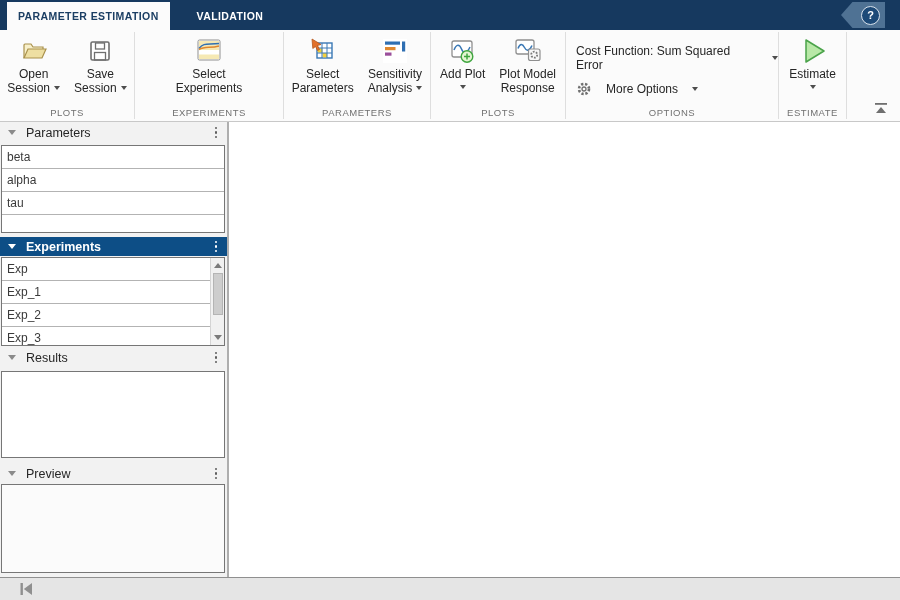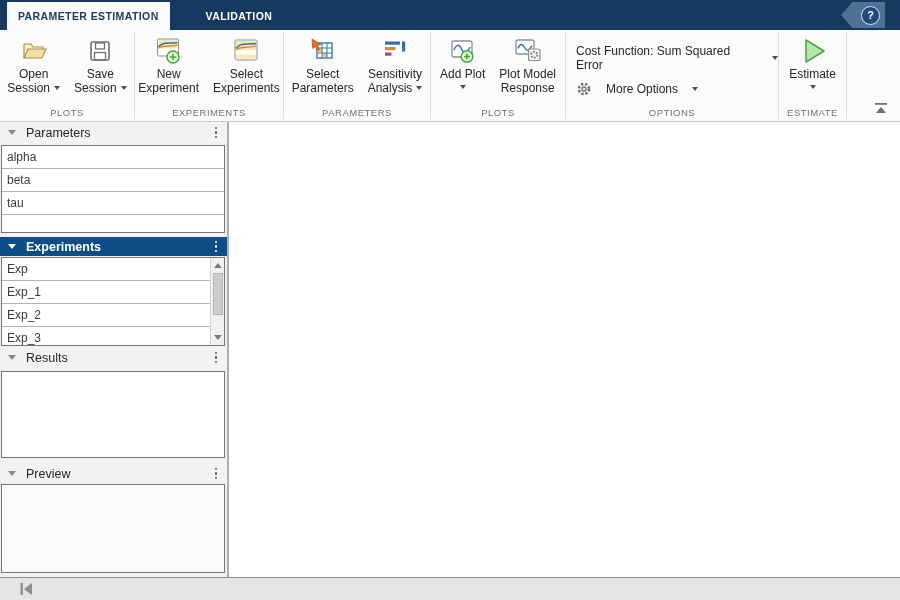--- a/index.html
+++ b/index.html
@@ -4,21 +4,21 @@
 <style>
   * { margin:0; padding:0; box-sizing:border-box; }
   html,body { width:900px; height:600px; overflow:hidden;
     font-family:"Liberation Sans","DejaVu Sans",sans-serif; background:#fff; }
   .app { position:relative; width:900px; height:600px; background:#fff; }
 
   
   .tabbar { position:absolute; left:0; top:0; width:900px; height:30px;
     background:#16395f; display:flex; align-items:flex-end; }
   .tab { height:28px; display:flex; align-items:center; padding:0 11px;
-    font-size:10.5px; font-weight:600; letter-spacing:.4px; cursor:default;margin-left:9px; }
+    font-size:10.5px; font-weight:600; letter-spacing:.4px; cursor:default; }
   .tab.active { background:#fbfbfb; color:#1b3e63; margin-left:7px; }
   .tab.inactive { color:#ffffff; padding:0 27px; }
   .help-chevron { position:absolute; right:15px; top:2px; width:44px; height:26px;
     background:#4f7294; clip-path:polygon(0 50%, 26% 0, 100% 0, 100% 100%, 26% 100%); }
   .help-circle { position:absolute; right:20px; top:5.5px; width:19px; height:19px;
     border-radius:50%; background:#1d4a78; border:1.5px solid #d9e2ec; color:#fff;
     font-size:11px; font-weight:700; display:flex; align-items:center; justify-content:center; }
 
   
   .toolbar { position:absolute; left:0; top:30px; width:900px; height:92px;
@@ -134,34 +134,20 @@
       </div>
       <div class="seclabel">PLOTS</div>
     </div>
     <div class="vsep"></div>
 
     <div class="tsection" style="width:148px;">
       <div class="btnrow">
         <div class="bigbtn">
           <span class="ic">
             <svg width="30" height="30" viewBox="0 0 30 30">
-              <rect x="3.5" y="3" width="21" height="17" rx="1.5" fill="#fff" stroke="#8f8f8f"></rect>
-              <rect x="4.5" y="4" width="19" height="8.5" fill="#f6e9b4"></rect>
-              <path d="M4.5 11 C9 5.5, 13 8, 23.5 6.5" stroke="#2f6fb2" stroke-width="1.5" fill="none"></path>
-              <path d="M4.5 12 C10 9, 15 11, 23.5 9" stroke="#e0882e" stroke-width="1.5" fill="none"></path>
-              <circle cx="19" cy="21" r="6" fill="#e3f5d2" stroke="#3fa63f" stroke-width="1.4"></circle>
-              <path d="M19 17.8 V24.2 M15.8 21 H22.2" stroke="#3fa63f" stroke-width="1.5"></path>
-            </svg>
-          </span>
-          <span class="l1">New</span>
-          <span class="l2">Experiment</span>
-        </div>
-        <div class="bigbtn">
-          <span class="ic">
-            <svg width="30" height="30" viewBox="0 0 30 30">
               <rect x="4" y="4" width="22" height="20" rx="1.5" fill="#fff" stroke="#8f8f8f"></rect>
               <rect x="5" y="5" width="20" height="9" fill="#f6e9b4"></rect>
               <rect x="5" y="18.5" width="20" height="4.5" fill="#f6e9b4"></rect>
               <path d="M5 12.5 C10 6, 14 9, 25 7.5" stroke="#2f6fb2" stroke-width="1.5" fill="none"></path>
               <path d="M5 13.5 C11 10, 16 12.5, 25 10" stroke="#e0882e" stroke-width="1.5" fill="none"></path>
             </svg>
           </span>
           <span class="l1">Select</span>
           <span class="l2">Experiments</span>
         </div>
@@ -287,22 +273,22 @@
     <div class="pheader" style="top:1px;">
       <span class="tri"></span>
       <span class="ptitle">Parameters</span>
       <span class="kebab">
           <i></i>
           <i></i>
           <i></i>
         </span>
     </div>
     <div class="listbox" style="top:23px; height:88px;">
+      <div class="lrow">beta</div>
       <div class="lrow">alpha</div>
-      <div class="lrow">beta</div>
       <div class="lrow">tau</div>
       <div class="lrow"></div>
     </div>
 
     <div class="pheader blue" style="top:115px;">
       <span class="tri"></span>
       <span class="ptitle">Experiments</span>
       <span class="kebab">
           <i></i>
           <i></i>

